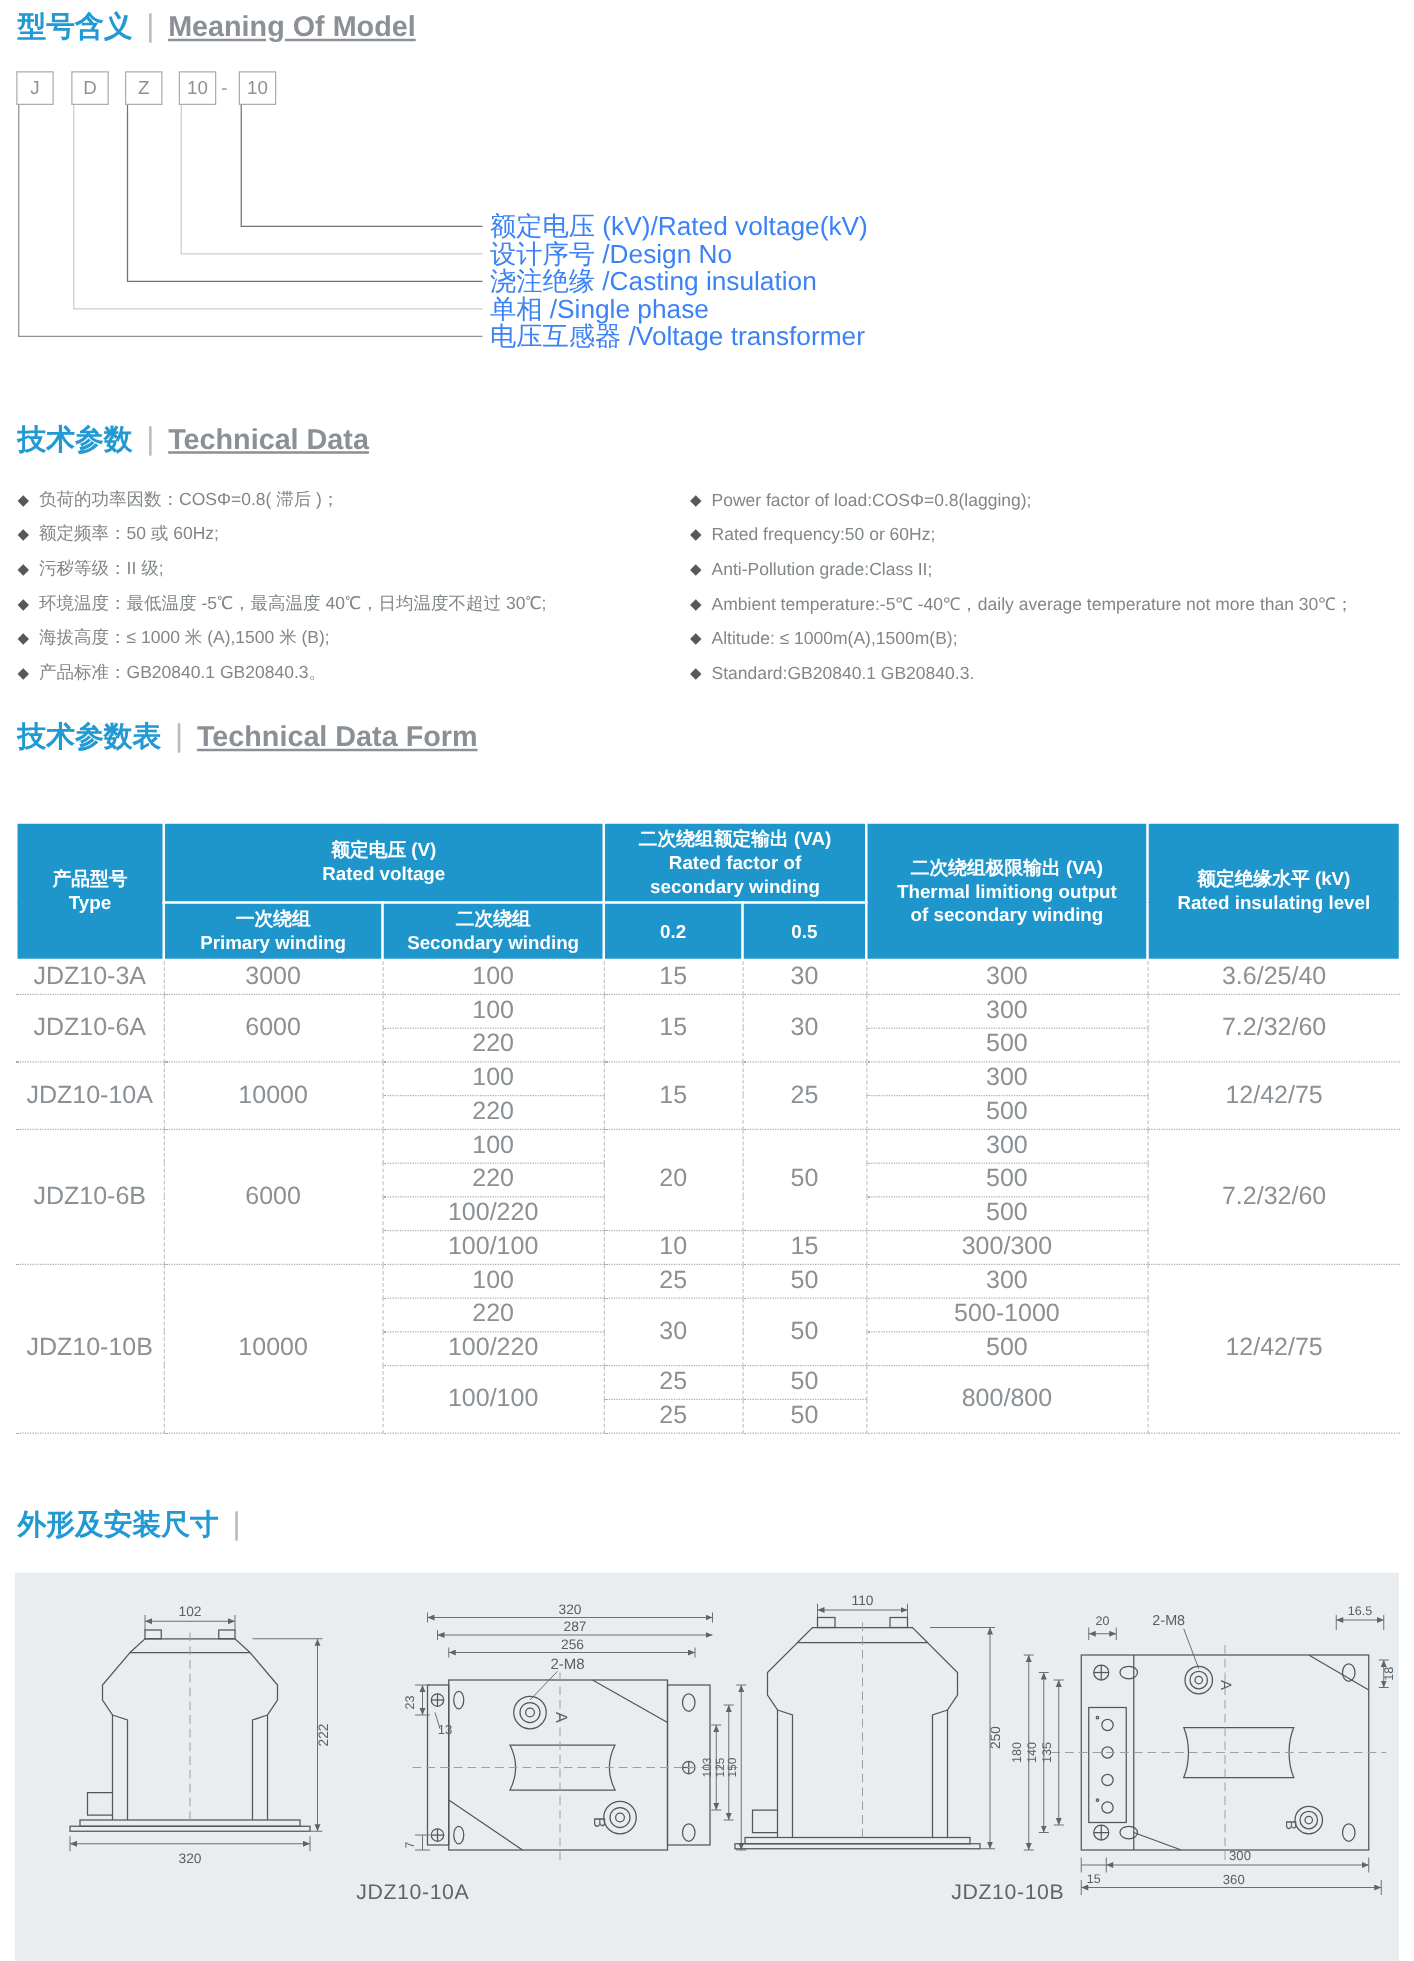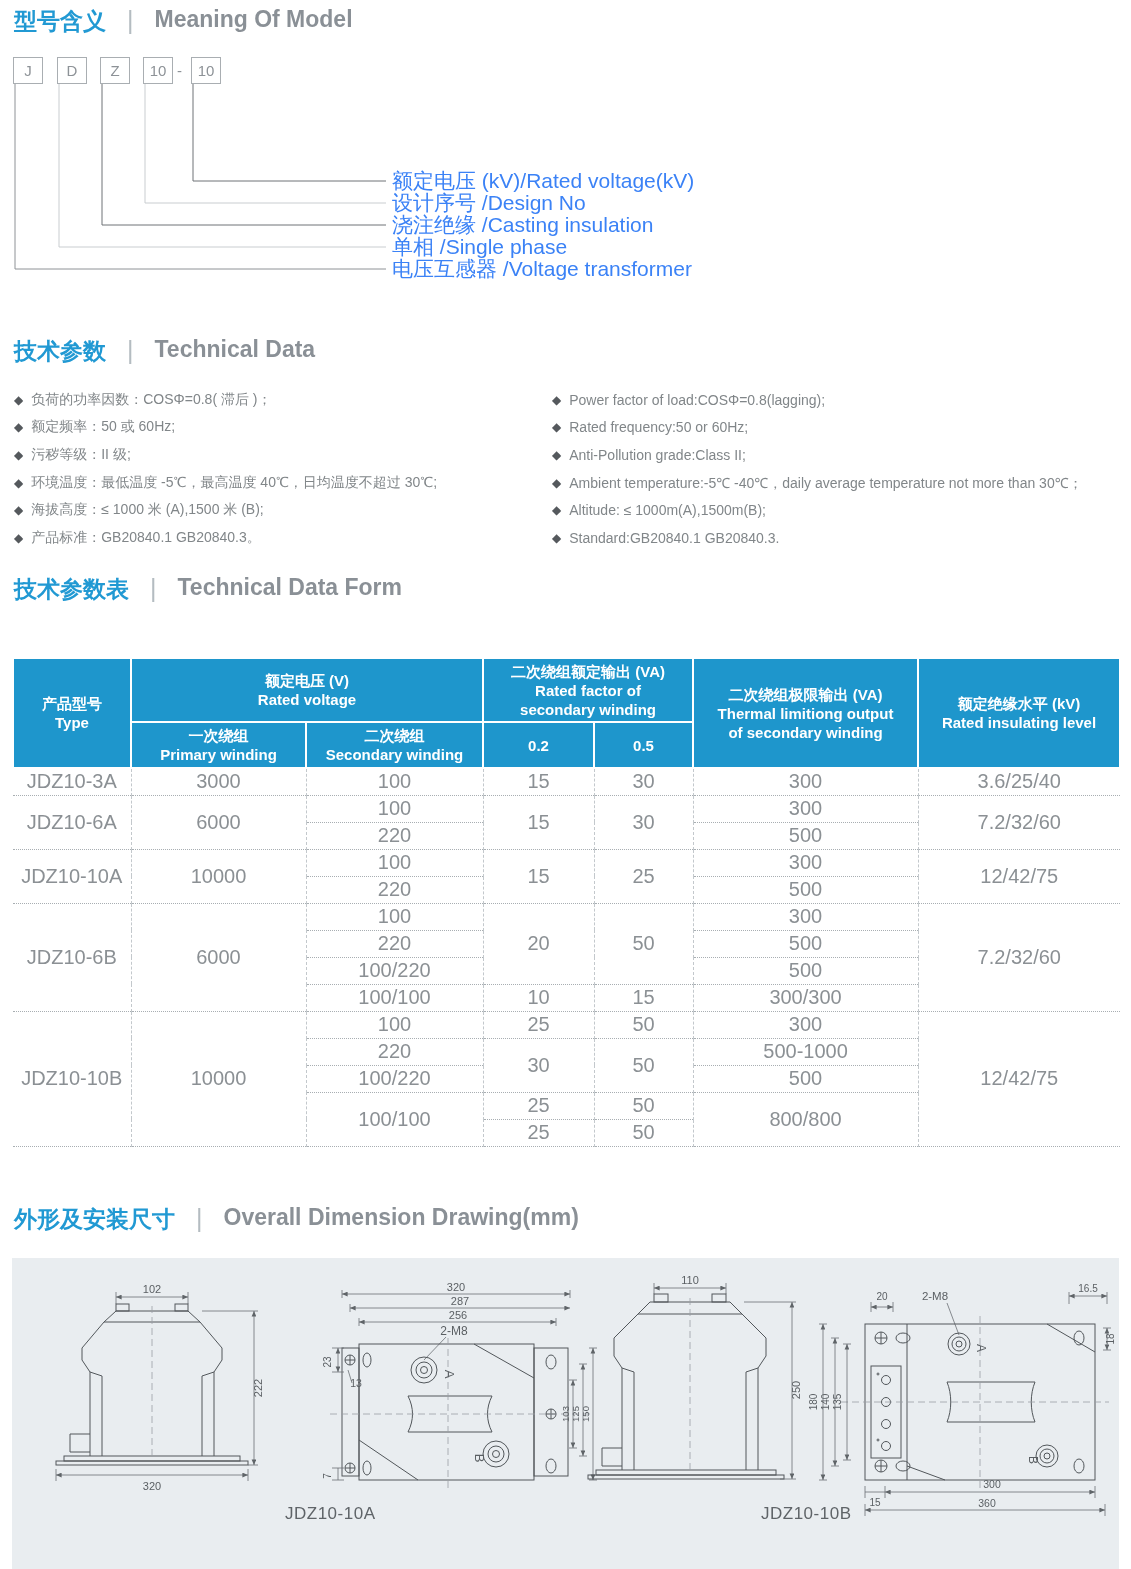--- a/index.html
+++ b/index.html
@@ -1,25 +1,25 @@
 <!DOCTYPE html>
 <html><head>
 <meta charset="utf-8">
 <style>
   * { box-sizing: border-box; margin: 0; padding: 0; }
   html, body { background: #fff; }
   .page { position: relative; width: 1131px; height: 1569px; background: #fff;
           font-family: "Liberation Sans", sans-serif; overflow: hidden; }
 
   
-  .sec-title { position: absolute; display: flex; align-items: flex-start; gap: 21px;
+  .sec-title { position: absolute; display: flex; align-items: center; gap: 11px;
                font-size: 23px; font-weight: bold; white-space: nowrap; }
   .sec-title .zh  { color: #2199d3; }
   .sec-title .bar { color: #b4bcc1; font-weight: normal; font-size: 25px; }
-  .sec-title .en  { color: #8a9096; }
+  .sec-title .en  { color: #8a9096; text-decoration: underline; }
 
   
   .model-box { position: absolute; top: 57px; width: 30px; height: 27px;
                border: 1px solid #a9aeb2; color: #8d9297; font-size: 15px;
                display: flex; align-items: center; justify-content: center; background: #fff; }
   .model-dash { position: absolute; top: 57px; height: 27px; display: flex;
                 align-items: center; color: #8d9297; font-size: 15px; }
   .model-label { position: absolute; left: 392px; height: 22px; display: flex;
                  align-items: center; color: #3b82f6; font-size: 21px; white-space: nowrap; }
 
@@ -303,21 +303,20 @@
       <tr>
         <td>25</td>
         <td>50</td>
       </tr>
     </tbody>
   </table>
 
   <div class="sec-title" style="left:14px; top:1204px;">
     <span class="zh">外形及安装尺寸</span>
     <span class="bar">|</span>
-    <span class="en">Overall Dimension Drawing(mm)</span>
   </div>
 
   <div class="panel">
 
     <svg style="left:40px; top:24px;" width="250" height="212" viewBox="0 0 250 212">
       <g>
         <line class="d" x1="64" y1="10" x2="64" y2="22"></line>
           <line class="d" x1="136" y1="10" x2="136" y2="22"></line>
         <line class="d" x1="64" y1="15" x2="136" y2="15" marker-start="url(#ahr)" marker-end="url(#ah)"></line>
       </g>

